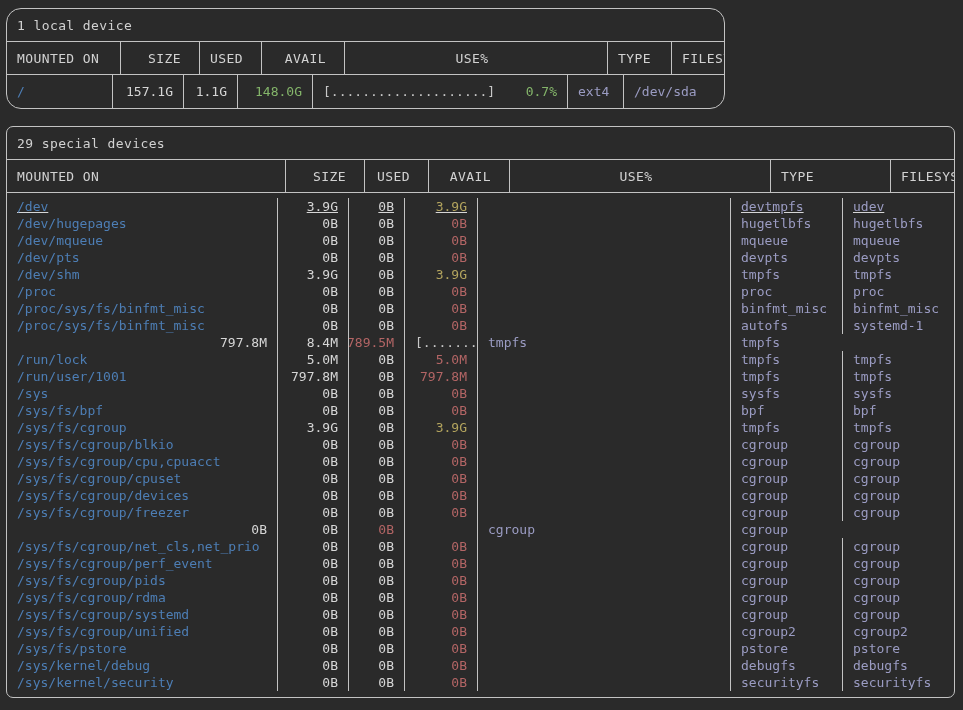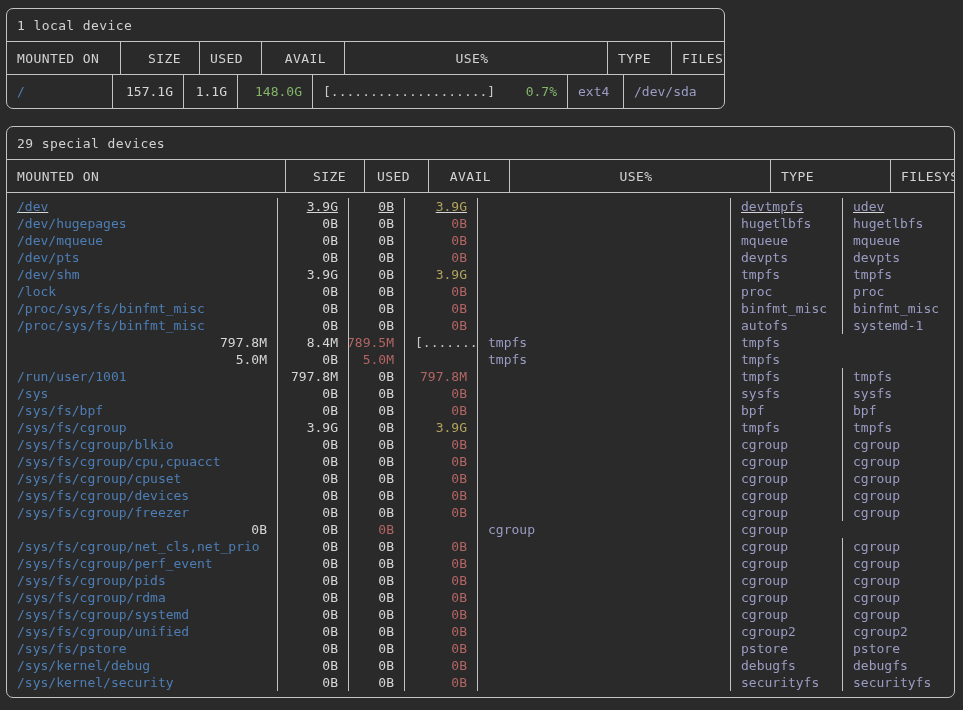--- a/index.html
+++ b/index.html
@@ -14,21 +14,21 @@
     font-family:"DejaVu Sans Mono","Liberation Mono",monospace;
     font-size:13px;
     color:var(--value);
     padding:8px 6px;
   }
   .dtable{
     border:1px solid var(--border);
     border-radius:7px;
     overflow:hidden;
   }
-  .t1{width:719px;}
+  .t1{width:719px;border-radius:15px;}
   .t2{width:949px;margin-top:17px;}
   .title-row{
     height:32px;
     display:flex;align-items:center;
     padding-left:10px;
     color:var(--header);
     letter-spacing:.4px;
   }
   .header-row{
     display:grid;
@@ -147,21 +147,21 @@
       <div class="row">
         <div class="cell mount">/dev/shm</div>
         <div class="cell size">3.9G</div>
         <div class="cell used">0B</div>
         <div class="cell avail avail-yellow">3.9G</div>
         <div class="cell use"></div>
         <div class="cell type">tmpfs</div>
         <div class="cell fs">tmpfs</div>
       </div>
       <div class="row">
-        <div class="cell mount">/lock</div>
+        <div class="cell mount">/proc</div>
         <div class="cell size">0B</div>
         <div class="cell used">0B</div>
         <div class="cell avail avail-red">0B</div>
         <div class="cell use"></div>
         <div class="cell type">proc</div>
         <div class="cell fs">proc</div>
       </div>
       <div class="row">
         <div class="cell mount">/proc/sys/fs/binfmt_misc</div>
         <div class="cell size">0B</div>
@@ -185,20 +185,21 @@
         <div class="cell used">8.4M</div>
         <div class="cell avail avail-red">789.5M</div>
         <div class="cell use">
           <span class="bar">[....................]</span>
           <span class="pct">1.0%</span>
         </div>
         <div class="cell type">tmpfs</div>
         <div class="cell fs">tmpfs</div>
       </div>
       <div class="row">
+        <div class="cell mount">/run/lock</div>
         <div class="cell size">5.0M</div>
         <div class="cell used">0B</div>
         <div class="cell avail avail-red">5.0M</div>
         <div class="cell use"></div>
         <div class="cell type">tmpfs</div>
         <div class="cell fs">tmpfs</div>
       </div>
       <div class="row">
         <div class="cell mount">/run/user/1001</div>
         <div class="cell size">797.8M</div>

